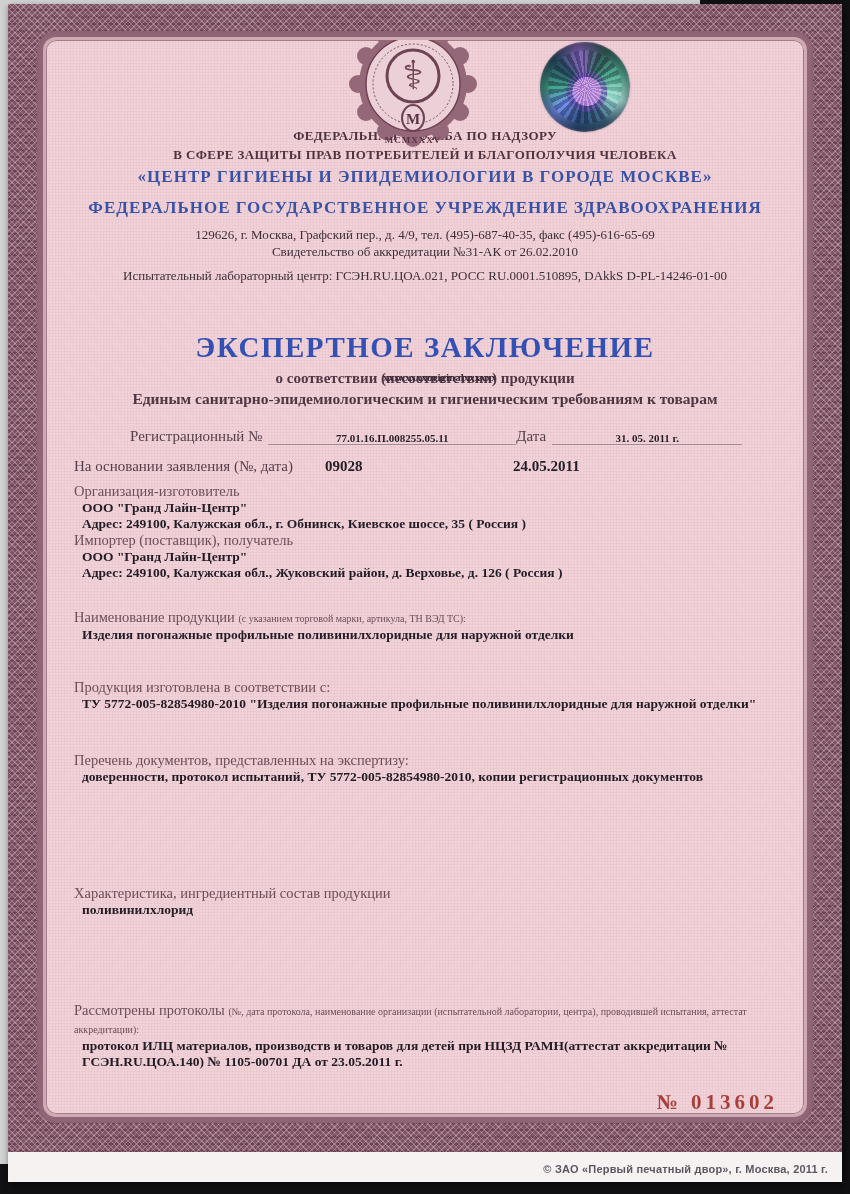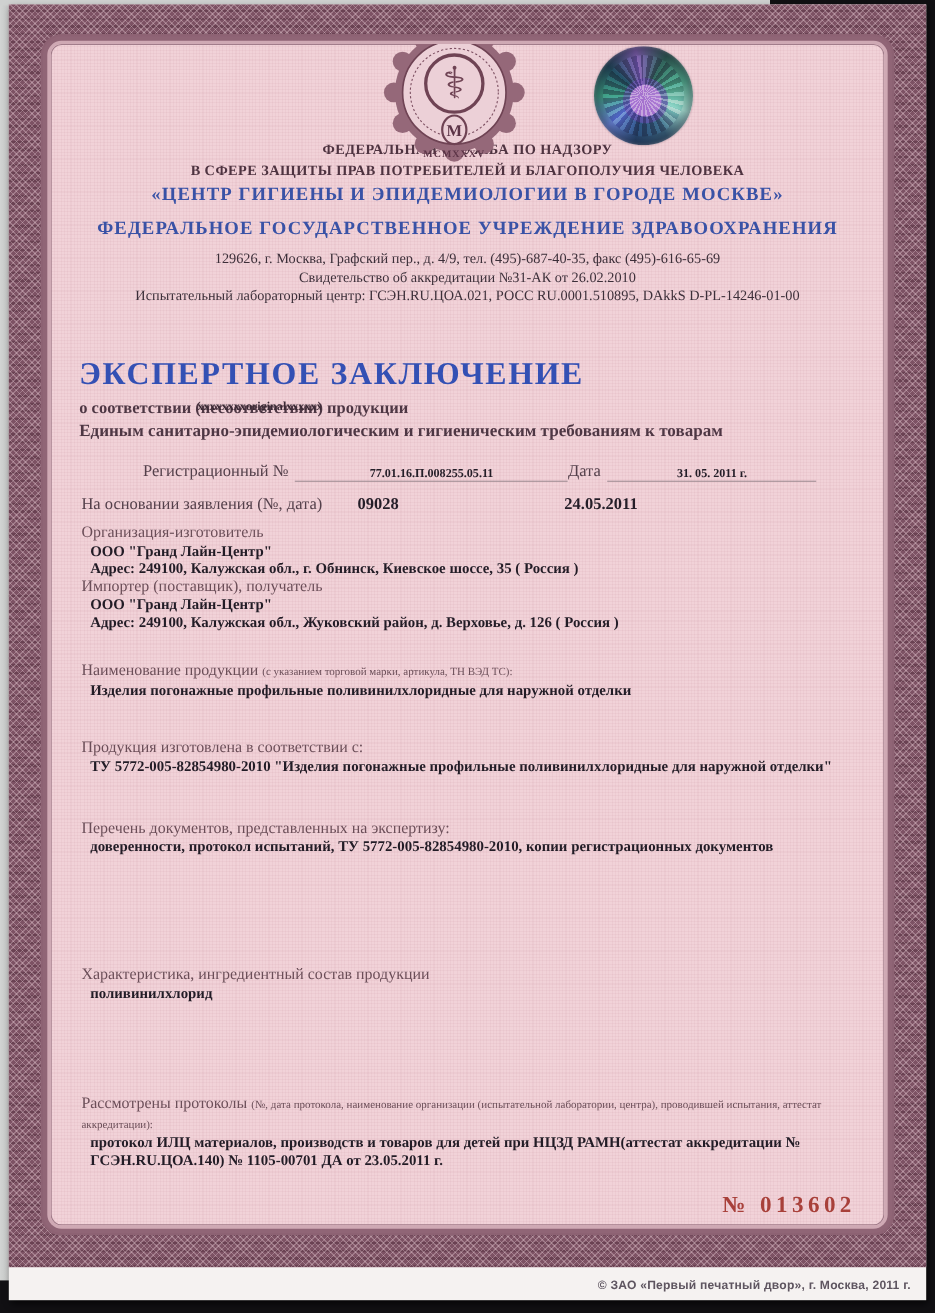--- a/index.html
+++ b/index.html
@@ -69,21 +69,21 @@
     content:""; position:absolute; inset:8px; border-radius:50%;
     background:repeating-conic-gradient(rgba(255,255,255,.22) 0 6deg, rgba(0,0,40,.25) 6deg 14deg);
     mix-blend-mode:overlay;
   }
   
   .header { padding-top:86px; text-align:center; }
   .gov-line { font-size:13px; font-weight:bold; color:#4e3340; line-height:19px; letter-spacing:.4px; }
   .org-name { margin-top:6px; font-size:17px; font-weight:bold; color:#3952a6; line-height:25px; letter-spacing:1px; }
   .addr { margin-top:6px; font-size:13px; color:#3c2f39; line-height:17px; }
   
-  .title-block { margin-top:48px; text-align:left; }
+  .title-block { margin-top:48px; text-align:center; }
   .main-title { font-size:29px; font-weight:bold; color:#3350b4; letter-spacing:1.5px; line-height:30px; }
   .sub-title { margin-top:6px; font-size:15px; font-weight:bold; color:#4e3744; line-height:20px; }
   .struck { position:relative; display:inline-block; }
   .struck .overlay {
     position:absolute; left:-3px; right:-3px; top:46%; transform:translateY(-50%);
     font-size:11px; font-weight:bold; color:#3b2a35; white-space:nowrap; overflow:hidden; letter-spacing:0;
   }
   .sub-title2 { margin-top:1px; font-size:15.5px; font-weight:bold; color:#4e3744; line-height:20px; }
   
   .fields { margin-top:14px; font-size:15px; color:#54404b; }
@@ -150,21 +150,21 @@
       </svg>
       <div class="holo"></div>
 
       <div class="header">
         <div class="gov-line">ФЕДЕРАЛЬНАЯ СЛУЖБА ПО НАДЗОРУ</div>
         <div class="gov-line">В СФЕРЕ ЗАЩИТЫ ПРАВ ПОТРЕБИТЕЛЕЙ И БЛАГОПОЛУЧИЯ  ЧЕЛОВЕКА</div>
         <div class="org-name" style="margin-top:0;">«ЦЕНТР ГИГИЕНЫ И ЭПИДЕМИОЛОГИИ В ГОРОДЕ МОСКВЕ»</div>
         <div class="org-name">ФЕДЕРАЛЬНОЕ ГОСУДАРСТВЕННОЕ УЧРЕЖДЕНИЕ ЗДРАВООХРАНЕНИЯ</div>
         <div class="addr">129626, г. Москва, Графский пер., д. 4/9,  тел. (495)-687-40-35, факс (495)-616-65-69</div>
         <div class="addr" style="margin-top:0;">Свидетельство об аккредитации №31-АК от 26.02.2010</div>
-        <div class="addr" style="margin-top:0;">Испытательный лабораторный центр:  ГСЭН.RU.ЦОА.021,  РОСС RU.0001.510895,  DAkkS  D-PL-14246-01-00</div>
+        <div class="addr" style="margin-top:7px;">Испытательный лабораторный центр:  ГСЭН.RU.ЦОА.021,  РОСС RU.0001.510895,  DAkkS  D-PL-14246-01-00</div>
       </div>
 
       <div class="title-block">
         <div class="main-title">ЭКСПЕРТНОЕ ЗАКЛЮЧЕНИЕ</div>
         <div class="sub-title"><span>о соответствии (</span><span class="struck"><span>несоответствии</span><span class="overlay">ххххххххoriginalхххххххх</span></span><span>) продукции</span></div>
         <div class="sub-title2">Единым санитарно-эпидемиологическим и гигиеническим требованиям к товарам</div>
       </div>
 
       <div class="fields">
         <div class="frow reg">

